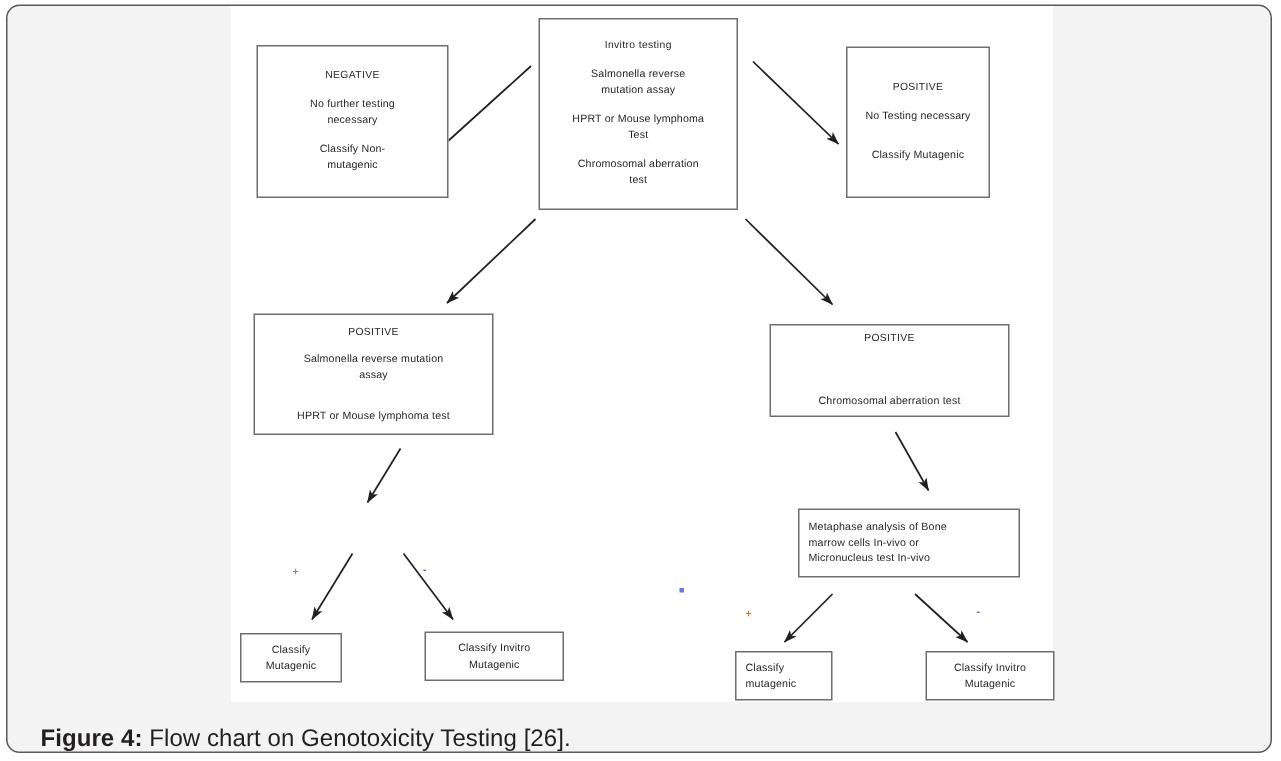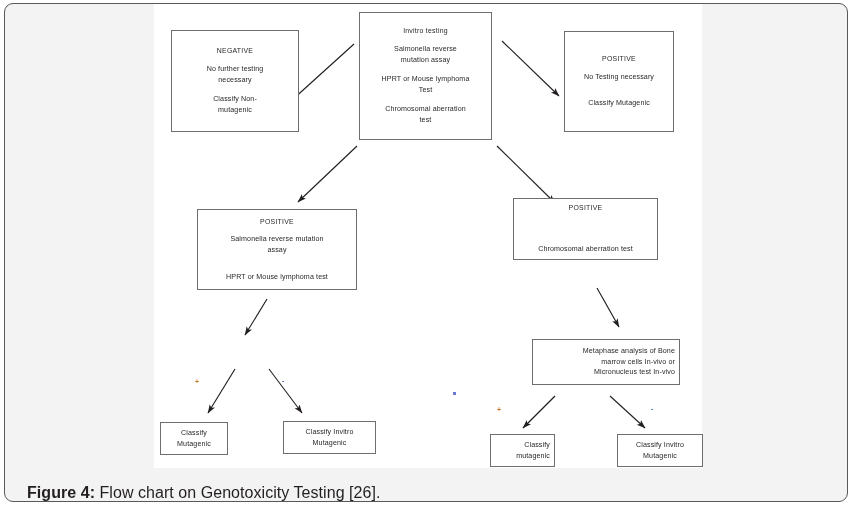--- a/index.html
+++ b/index.html
@@ -52,34 +52,34 @@
     display: flex;
     flex-direction: column;
     justify-content: center;
   }
   .node .ln {
     display: block;
     padding: 0 4px;
     text-align: center;
   }
   .node.left-align .ln {
-    text-align: right;
+    text-align: left;
     padding-left: 6px;
   }
   .node .ln.gap-top { margin-top: 7px; }
   .node .ln.gap-top-sm { margin-top: 15px; }
   .node.compact { line-height: 1.55; }
   .node .hdr { font-size: 6.9px; letter-spacing: 0.25px; }
 
   
   #node-invitro      { left: 354px; top: 8px;   width: 133px; height: 128px; }
   #node-negative     { left: 166px; top: 26px;  width: 128px; height: 102px; }
-  #node-positive-top { left: 559px; top: 27px;  width: 110px; height: 101px; }
-  #node-pos-salmonella { left: 192px; top: 205px; width: 160px; height: 81px; }
-  #node-pos-chrom    { left: 508px; top: 194px; width: 145px; height: 62px; gap: 24px; }
+  #node-positive-top { left: 559px; top: 27px;  width: 96px; height: 101px; }
+  #node-pos-salmonella { left: 164px; top: 205px; width: 160px; height: 81px; }
+  #node-pos-chrom    { left: 508px; top: 212px; width: 160px; height: 62px; gap: 24px; }
   #node-exvivo       { left: 166px; top: 337px; width: 157px; height: 19px; }
   #node-metaphase    { left: 527px; top: 335px; width: 148px; height: 46px; }
   #node-classify-mut-left   { left: 155px; top: 418px; width: 68px; height: 33px; }
   #node-classify-inv-left   { left: 278px; top: 417px; width: 93px; height: 33px; }
   #node-classify-mut-right  { left: 485px; top: 430px; width: 65px; height: 33px; }
   #node-classify-inv-right  { left: 612px; top: 430px; width: 86px; height: 33px; }
 
   .sign-label {
     position: absolute;
     font-size: 7px;

